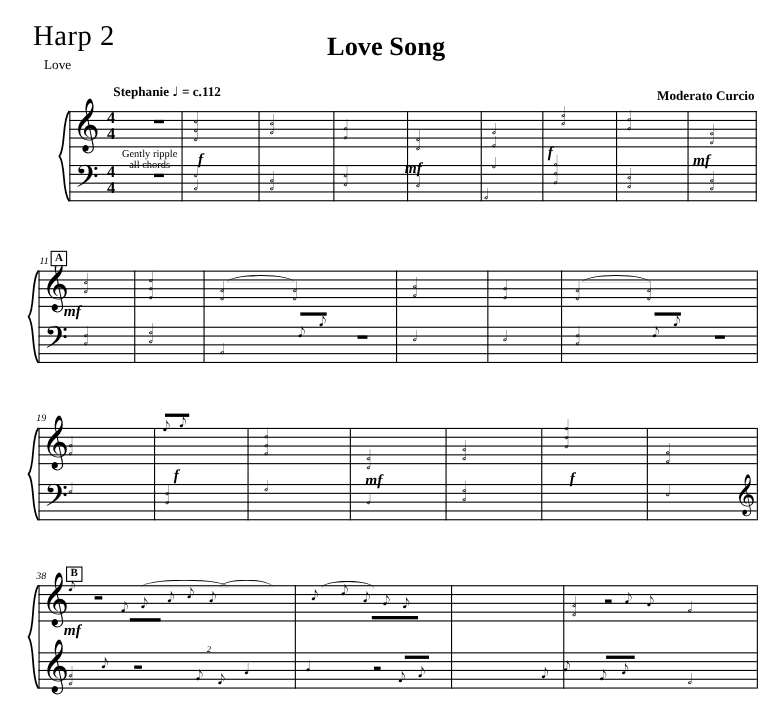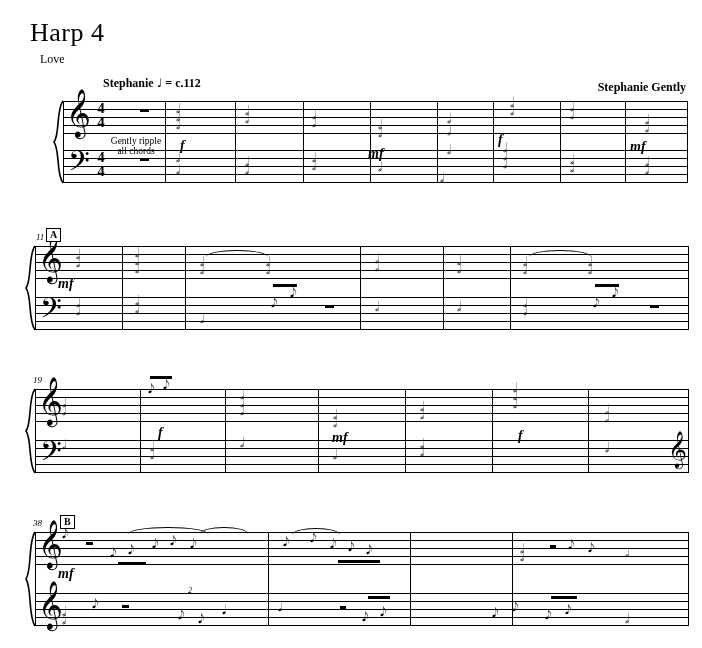--- a/index.html
+++ b/index.html
@@ -155,23 +155,24 @@
     position: absolute;
     font-size: 8px;
     font-style: italic;
   }
 </style>
 </head>
 <body>
 
 <div class="page">
 
-  <div class="part-name">Harp 4</div>
+  <div class="part-name">Harp 2</div>
   <div class="part-sub">Love</div>
-  <div class="composer">Stephanie Gently</div>
+  <div class="title">Love Song</div>
+  <div class="composer">Moderato Curcio</div>
   <div class="tempo">
     <span>Stephanie</span>
     <span class="notegl">♩</span>
     <span>= c.112</span>
   </div>
   <div class="direction">
     <div>Gently ripple</div>
     <div>all chords</div>
   </div>
 

